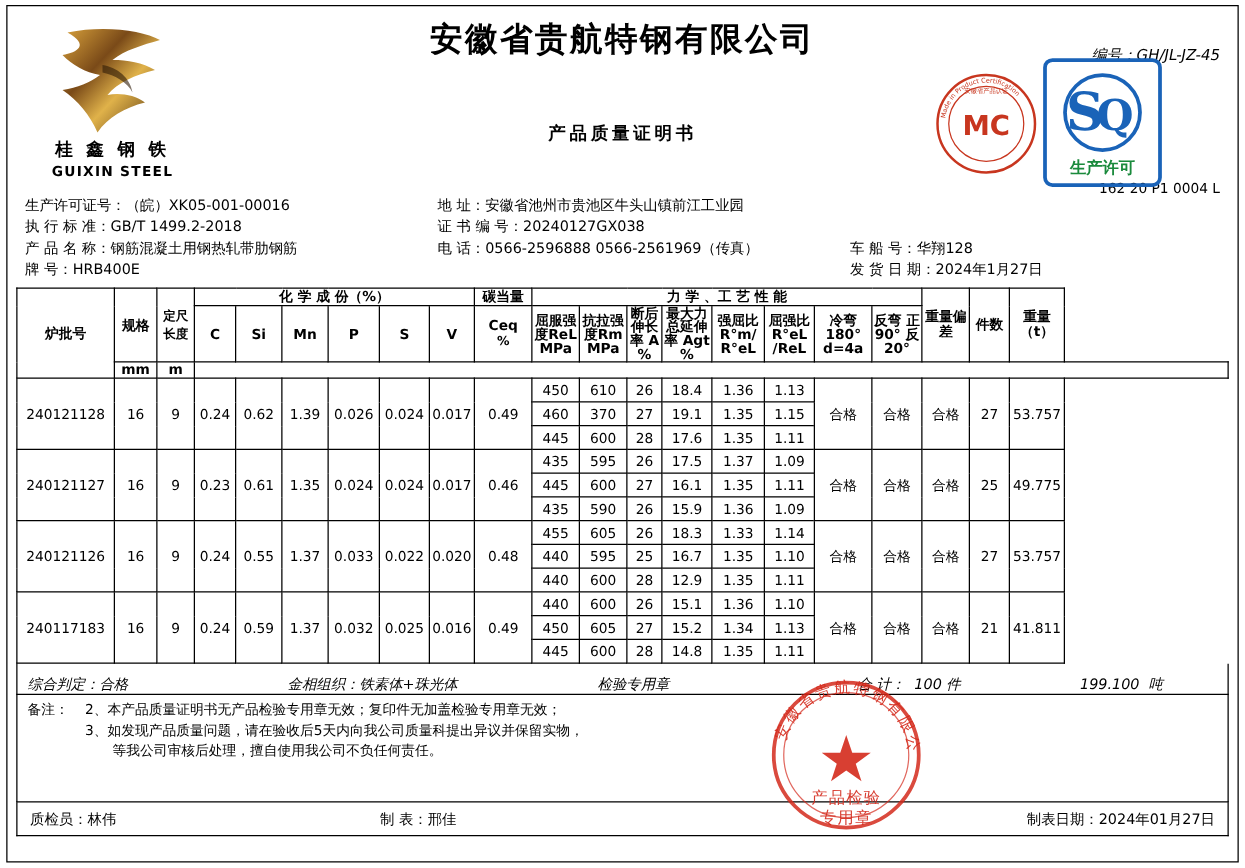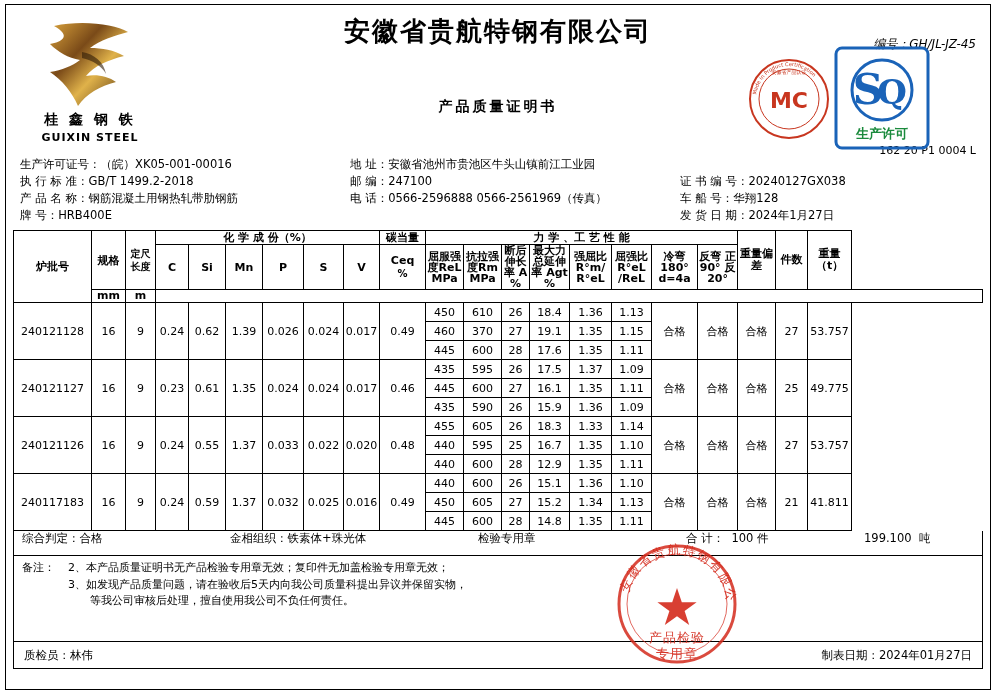--- a/index.html
+++ b/index.html
@@ -39,21 +39,21 @@
   
   table.main{border-collapse:collapse;width:970px;margin:4px auto 0 auto;table-layout:fixed;}
   table.main th,table.main td{border:1px solid #000;text-align:center;vertical-align:middle;font-size:11px;padding:0;}
   .hcell{font-size:11px;line-height:13px;}
   .small{font-size:10px;line-height:12px;}
   .tiny{font-size:9px;line-height:11px;}
   td.heat{font-size:12px;}
   .sub{display:block;font-size:10px;}
 
   
-  .foot-row{display:flex;align-items:flex-start;border-bottom:1px solid #000;height:24px;font-size:11.5px;}
+  .foot-row{display:flex;align-items:flex-end;border-bottom:1px solid #000;height:24px;font-size:11.5px;font-style:italic;}
   .foot-row div{padding-left:8px;}
   .remarks{position:relative;padding:4px 8px 4px 8px;font-size:11px;line-height:16.5px;height:86px;box-sizing:border-box;}
   .remarks .ln{white-space:nowrap;}
   .sig{display:flex;height:26px;align-items:center;border-top:1px solid #000;font-size:11.5px;}
   .sig div{padding-left:10px;}
 
   .red-stamp{position:absolute;left:595px;top:-20px;width:136px;height:136px;}
   .tblwrap{position:relative;}
 </style>
 </head>
@@ -113,21 +113,20 @@
     </div>
   </div>
 
   <div class="info">
     <div class="row">
       <div class="c1"><span class="lbl">生产许可证号：</span><span>（皖）XK05-001-00016</span></div>
       <div class="c2"><span class="lbl">地      址：</span><span>安徽省池州市贵池区牛头山镇前江工业园</span></div>
     </div>
     <div class="row">
       <div class="c1"><span class="lbl">执  行  标  准：</span><span>GB/T 1499.2-2018</span></div>
-      <div class="c2"><span class="lbl">邮      编：</span><span>247100</span></div>
       <div class="c3"><span class="lbl">证  书  编  号：</span><span>20240127GX038</span></div>
     </div>
     <div class="row">
       <div class="c1"><span class="lbl">产  品  名  称：</span><span>钢筋混凝土用钢热轧带肋钢筋</span></div>
       <div class="c2"><span class="lbl">电      话：</span><span>0566-2596888   0566-2561969（传真）</span></div>
       <div class="c3"><span class="lbl">车  船  号：</span><span>华翔128</span></div>
     </div>
     <div class="row">
       <div class="c1"><span class="lbl">牌      号：</span><span>HRB400E</span></div>
       <div class="c2">&nbsp;</div>
@@ -385,16 +384,17 @@
           </text>
           <polygon points="68,52 72.8,66.2 87.6,66.2 75.6,75 80.2,89 68,80.3 55.8,89 60.4,75 48.4,66.2 63.2,66.2" fill="#d42a1c" opacity="0.9"></polygon>
           <text x="68" y="106" text-anchor="middle" font-family="DejaVu Sans, sans-serif" font-size="13" fill="#d42a1c" opacity="0.9" letter-spacing="1">产品检验</text>
           <text x="68" y="122" text-anchor="middle" font-family="DejaVu Sans, sans-serif" font-size="13" fill="#d42a1c" opacity="0.9" letter-spacing="1">专用章</text>
         </svg>
       </div>
     </div>
 
     <div class="sig" style="border:1px solid #000;border-top:0;">
       <div style="width:270px;"><span>质检员：</span><span>林伟</span></div>
+      <div style="width:390px;"><span>制  表：</span><span>邢佳</span></div>
       <div style="flex:1;text-align:right;padding-right:10px;"><span>制表日期：</span><span>2024年01月27日</span></div>
     </div>
   </div>
 </div>
 
 </body></html>

